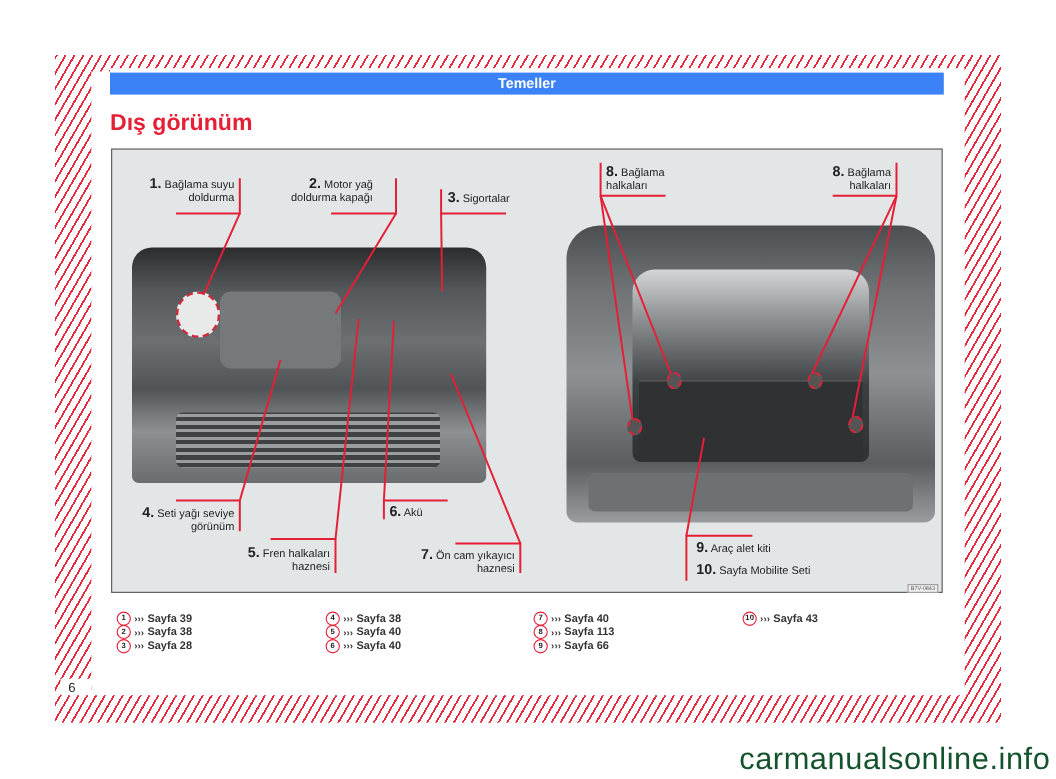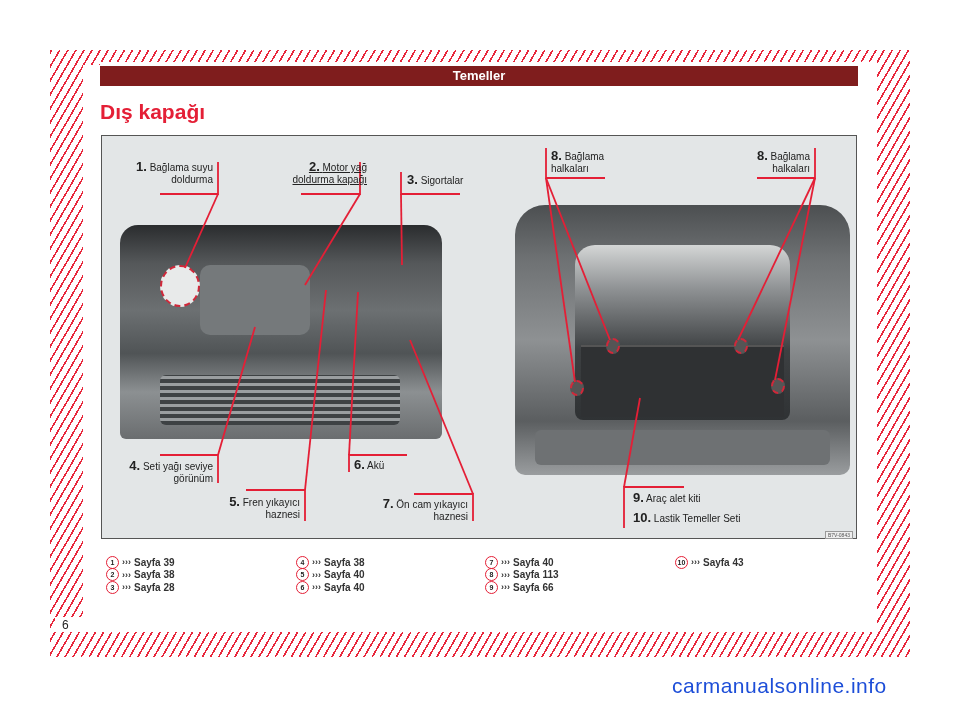--- a/index.html
+++ b/index.html
@@ -3,21 +3,21 @@
 <meta charset="utf-8">
 <style>
   html,body{margin:0;padding:0;}
   body{width:960px;height:708px;position:relative;background:#fff;overflow:hidden;font-family:"Liberation Sans",sans-serif;}
   .hatch{position:absolute;left:50px;top:50px;width:860px;height:607px;
     background:repeating-linear-gradient(-60deg,#fff 0px,#fff 3px,#e8283c 3px,#e8283c 4.6px,#fff 4.6px,#fff 7px);}
   .page{position:absolute;left:83px;top:65px;width:794px;height:567px;background:#fff;}
   .page-top-inset{position:absolute;left:100px;top:62px;width:777px;height:10px;background:#fff;}
   .pgnum-notch{position:absolute;left:55px;top:617px;width:28px;height:15px;background:#fff;}
   .pgnum{position:absolute;left:62px;top:618px;font-size:12px;color:#222;}
-  .header-bar{position:absolute;left:100px;top:66px;width:758px;height:20px;background:#7f1d1d;color:#fff;font-weight:bold;font-size:13px;text-align:center;line-height:20px;}
+  .header-bar{position:absolute;left:100px;top:66px;width:758px;height:20px;background:#3b82f6;color:#fff;font-weight:bold;font-size:13px;text-align:center;line-height:20px;}
   .title{position:absolute;left:100px;top:100px;font-size:21px;font-weight:bold;color:#e41f36;}
   .figure{position:absolute;left:101px;top:135px;width:756px;height:404px;background:#e3e6e7;border:1px solid #555;box-sizing:border-box;}
   .engine{position:absolute;left:120px;top:225px;width:322px;height:214px;border-radius:18px 18px 6px 6px;
     background:linear-gradient(180deg,#2a2c2e 0%,#55585a 18%,#6c7072 40%,#505456 60%,#8c9092 78%,#6a6d6f 100%);}
   .engine .cover{position:absolute;left:80px;top:40px;width:110px;height:70px;background:#75797b;border-radius:10px;}
   .engine .grille{position:absolute;left:40px;top:150px;width:240px;height:50px;background:repeating-linear-gradient(0deg,#3e4244 0 4px,#9a9ea0 4px 7px);border-radius:6px;}
   .engine .res{position:absolute;left:40px;top:40px;width:36px;height:38px;border-radius:50%;background:#e8eaea;border:2px dashed #d0283a;}
   .cargo{position:absolute;left:515px;top:205px;width:335px;height:270px;border-radius:30px 30px 10px 10px;
     background:linear-gradient(180deg,#4c4f51 0%,#6e7173 20%,#8e9193 50%,#5b5e60 80%,#9a9d9f 100%);}
   .cargo .opening{position:absolute;left:60px;top:40px;width:215px;height:175px;border-radius:20px 20px 8px 8px;background:linear-gradient(180deg,#d4d6d6 0%,#8f9294 25%,#3d4042 60%,#2f3234 100%);}
@@ -26,33 +26,33 @@
   .ring{position:absolute;width:10px;height:12px;border:2px dashed #d0283a;border-radius:50%;background:#555;}
   .lbl{position:absolute;font-size:10px;color:#222;line-height:12px;}
   .lbl b{font-size:13px;font-weight:bold;}
   .lbl.r{text-align:right;}
   svg.lines{position:absolute;left:0;top:0;width:960px;height:708px;pointer-events:none;}
   .code{position:absolute;left:825px;top:531px;font-size:5px;color:#555;border:1px solid #999;padding:0 2px;background:#eee;}
   .legend{position:absolute;top:556px;font-size:10px;font-weight:bold;color:#333;}
   .legend .row{height:12.5px;display:flex;align-items:center;}
   .legend .num{display:inline-flex;width:11px;height:11px;border:1px solid #e41f36;border-radius:50%;font-size:7px;align-items:center;justify-content:center;margin-right:3px;color:#222;}
   .legend .arrows{margin-right:3px;font-size:9px;}
-  .watermark{position:absolute;left:672px;top:674px;font-size:21px;color:#1d4ed8;letter-spacing:0.5px;}
+  .watermark{position:absolute;left:672px;top:674px;font-size:28px;color:#14532d;letter-spacing:0.5px;}
 </style>
 </head>
 <body>
 
 <div class="hatch"></div>
 <div class="page"></div>
 <div class="page-top-inset"></div>
 <div class="pgnum-notch"></div>
 <div class="pgnum">6</div>
 
 <div class="header-bar">Temeller</div>
-<div class="title">Dış kapağı</div>
+<div class="title">Dış görünüm</div>
 
 <div class="figure"></div>
 
 <div class="engine">
   <div class="cover"></div>
   <div class="grille"></div>
   <div class="res"></div>
 </div>
 
 <div class="cargo">
@@ -86,30 +86,30 @@
       <line x1="546" y1="178" x2="610" y2="340"></line>
     <polyline points="815,148 815,178 757,178"></polyline>
       <line x1="815" y1="178" x2="738" y2="340"></line>
       <line x1="815" y1="178" x2="775" y2="380"></line>
     <polyline points="684,487 624,487 624,528"></polyline>
       <line x1="624" y1="487" x2="640" y2="398"></line>
   </g>
 </svg>
 
 <div class="lbl r" style="left:118px;top:161px;width:95px;"><b>1.</b> <span>Bağlama suyu</span><br><span>doldurma</span></div>
-<div class="lbl r" style="left:272px;top:161px;width:95px;text-decoration:underline;"><b>2.</b> <span>Motor yağ</span><br><span>doldurma kapağı</span></div>
+<div class="lbl r" style="left:244px;top:161px;width:95px;"><b>2.</b> <span>Motor yağ</span><br><span>doldurma kapağı</span></div>
 <div class="lbl" style="left:407px;top:174px;"><b>3.</b> <span>Sigortalar</span></div>
 <div class="lbl r" style="left:108px;top:460px;width:105px;"><b>4.</b> <span>Seti yağı seviye</span><br><span>görünüm</span></div>
-<div class="lbl r" style="left:210px;top:496px;width:90px;"><b>5.</b> <span>Fren yıkayıcı</span><br><span>haznesi</span></div>
+<div class="lbl r" style="left:210px;top:496px;width:90px;"><b>5.</b> <span>Fren halkaları</span><br><span>haznesi</span></div>
 <div class="lbl" style="left:354px;top:459px;"><b>6.</b> <span>Akü</span></div>
 <div class="lbl r" style="left:360px;top:498px;width:108px;"><b>7.</b> <span>Ön cam yıkayıcı</span><br><span>haznesi</span></div>
 <div class="lbl" style="left:551px;top:150px;"><b>8.</b> <span>Bağlama</span><br><span>halkaları</span></div>
 <div class="lbl r" style="left:740px;top:150px;width:70px;"><b>8.</b> <span>Bağlama</span><br><span>halkaları</span></div>
 <div class="lbl" style="left:633px;top:492px;"><b>9.</b> <span>Araç alet kiti</span></div>
-<div class="lbl" style="left:633px;top:512px;"><b>10.</b> <span>Lastik Temeller Seti</span></div>
+<div class="lbl" style="left:633px;top:512px;"><b>10.</b> <span>Sayfa Mobilite Seti</span></div>
 
 <div class="code">B7V-0843</div>
 
 <div class="legend" style="left:106px;">
   <div class="row">
       <span class="num">1</span>
       <span class="arrows">›››</span>
       <span>Sayfa 39</span>
     </div>
   <div class="row">

